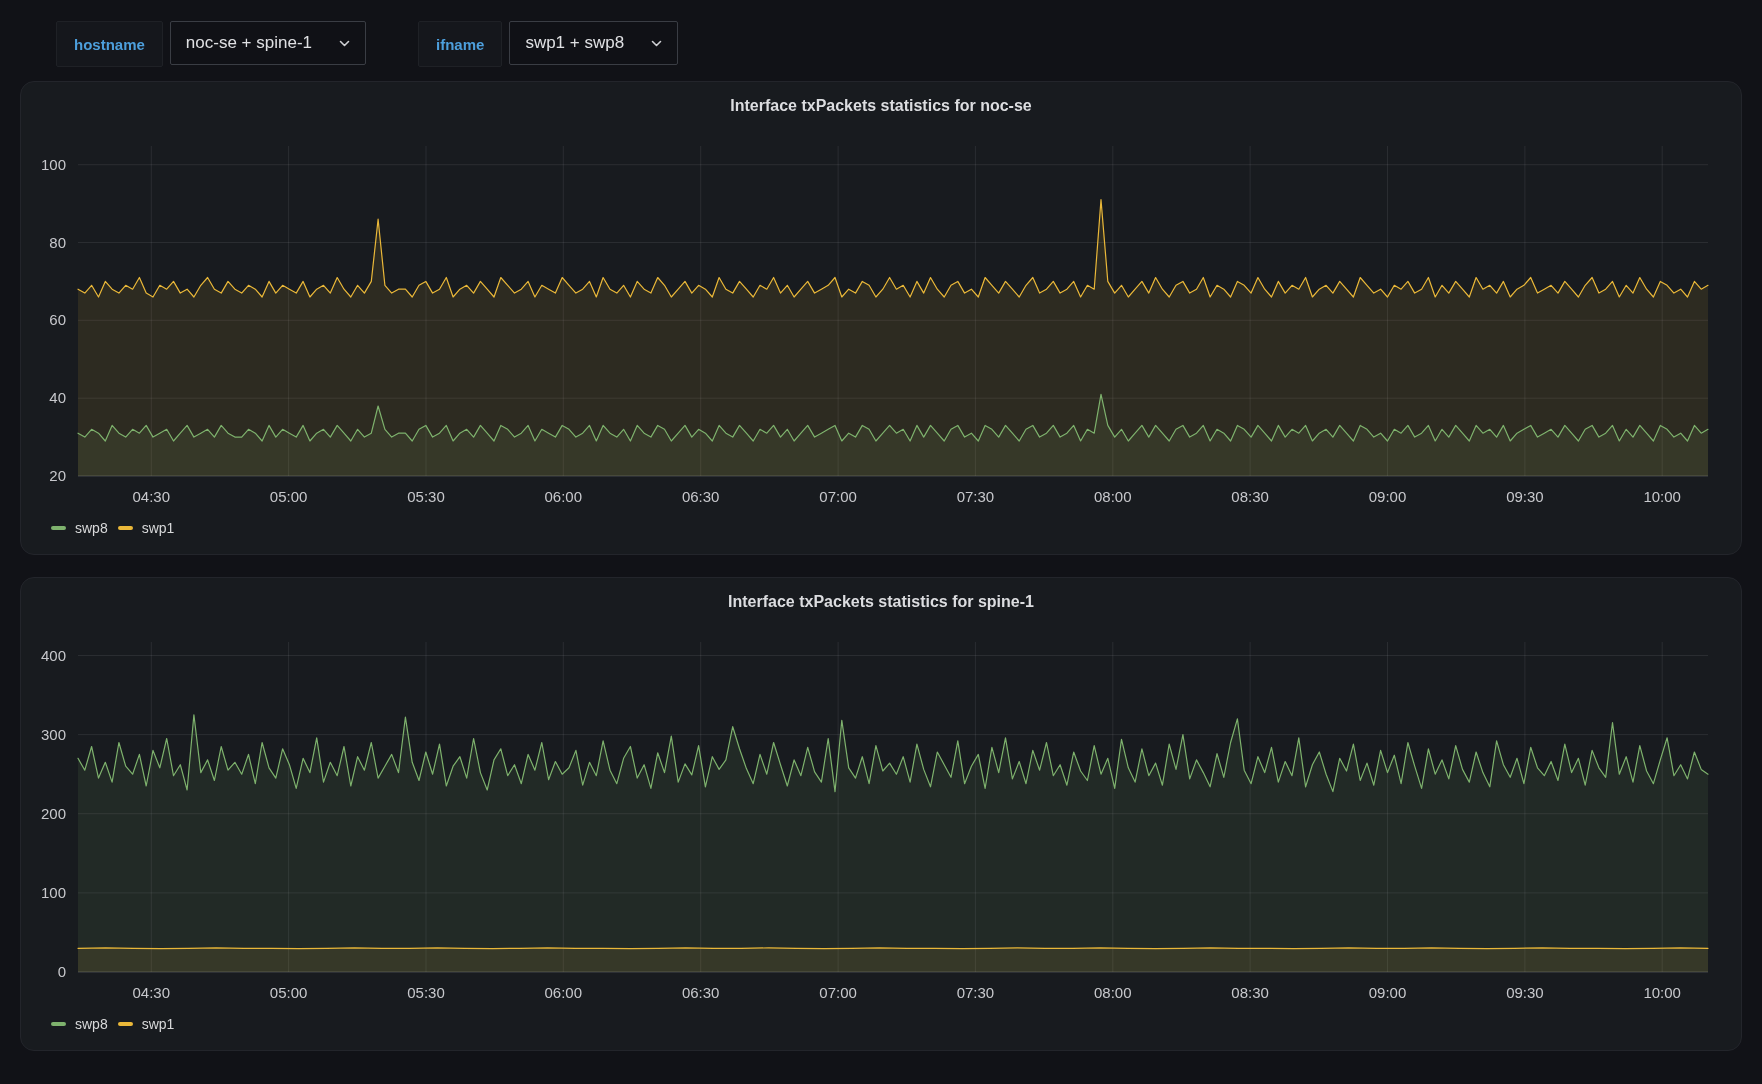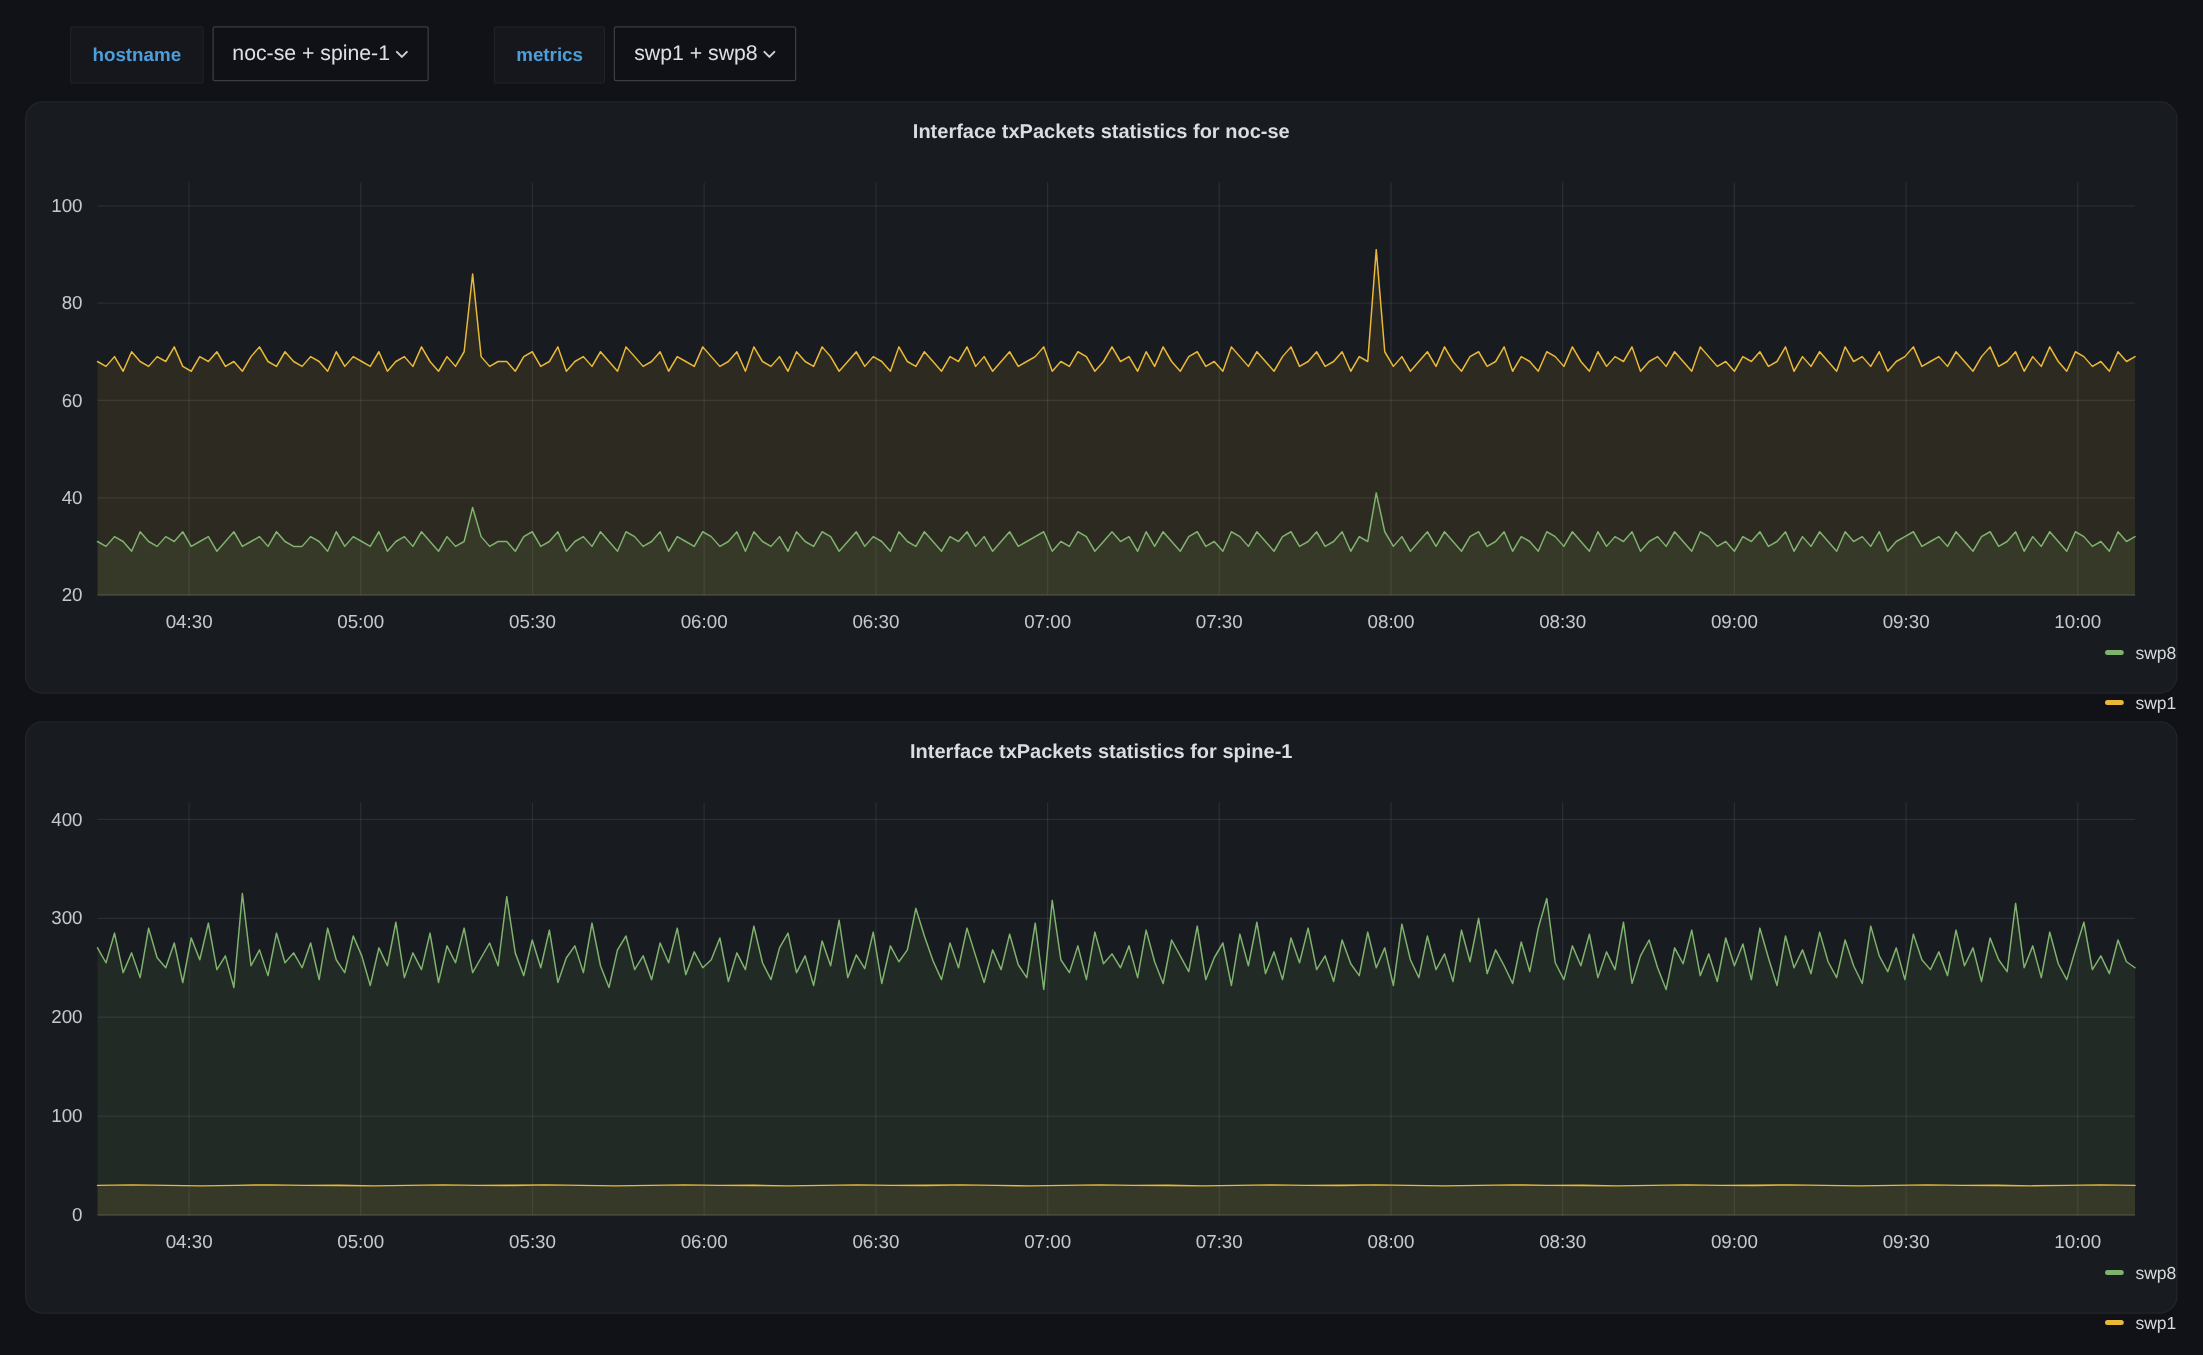--- a/index.html
+++ b/index.html
@@ -11,58 +11,58 @@
   }
   
   .topbar{display:flex;align-items:center;gap:26px;padding:21px 0 14px 30px;}
   .var-group{display:flex;align-items:stretch;gap:7px;margin-left:26px;}
   .var-label{
     height:44px;display:flex;align-items:center;padding:0 17px;
     background:#15171c;border:1px solid #1f2126;border-radius:2px;
     color:#4d9fdc;font-size:15px;font-weight:700;
   }
   .var-value{
-    height:44px;display:flex;align-items:center;gap:4px;padding:0 15px;
+    height:44px;display:flex;align-items:center;gap:27px;padding:0 15px;
     background:#101116;border:1px solid #3a3d44;border-radius:2px;
     color:#dfe0e3;font-size:17px;cursor:pointer;box-sizing:border-box;justify-content:space-between;
   }
   .chev{display:block;margin-top:2px;}
   
   .panel{
     width:1722px;margin:0 36px 22px 20px;box-sizing:border-box;
     background:#181b1f;border:1px solid #23252b;border-radius:14px;
     padding-bottom:4px;
   }
   .panel-title{
     height:48px;display:flex;align-items:center;justify-content:center;
     color:#dcdde0;font-size:16px;font-weight:700;cursor:pointer;
   }
   .chart{display:block;}
   .chart text{fill:#c7c8cc;font-family:"Liberation Sans",sans-serif;font-size:15px;}
-  .legend{display:flex;align-items:flex-end;gap:24px;padding:0 0 8px 30px;height:28px;flex-direction:column;}
+  .legend{display:flex;align-items:center;gap:10px;padding:0 0 8px 30px;height:28px;}
   .legend-item{display:flex;align-items:center;gap:9px;color:#d8d9da;font-size:14px;cursor:pointer;}
   .swatch{width:15px;height:4px;border-radius:2px;display:inline-block;background:#888;}
 </style>
 </head>
 <body>
 
 <div class="dashboard">
 
   <div class="topbar">
     <div class="var-group">
       <div class="var-label">hostname</div>
       <div class="var-value">
         <span>noc-se + spine-1</span>
         <svg class="chev" width="11" height="8" viewBox="0 0 11 8">
             <path d="M1.5 1.5 L5.5 5.5 L9.5 1.5" fill="none" stroke="#cfd0d4" stroke-width="1.6" stroke-linecap="round" stroke-linejoin="round"></path>
           </svg>
       </div>
     </div>
     <div class="var-group">
-      <div class="var-label">metrics</div>
+      <div class="var-label">ifname</div>
       <div class="var-value">
         <span>swp1 + swp8</span>
         <svg class="chev" width="11" height="8" viewBox="0 0 11 8">
             <path d="M1.5 1.5 L5.5 5.5 L9.5 1.5" fill="none" stroke="#cfd0d4" stroke-width="1.6" stroke-linecap="round" stroke-linejoin="round"></path>
           </svg>
       </div>
     </div>
   </div>
 
   <div class="panel">

